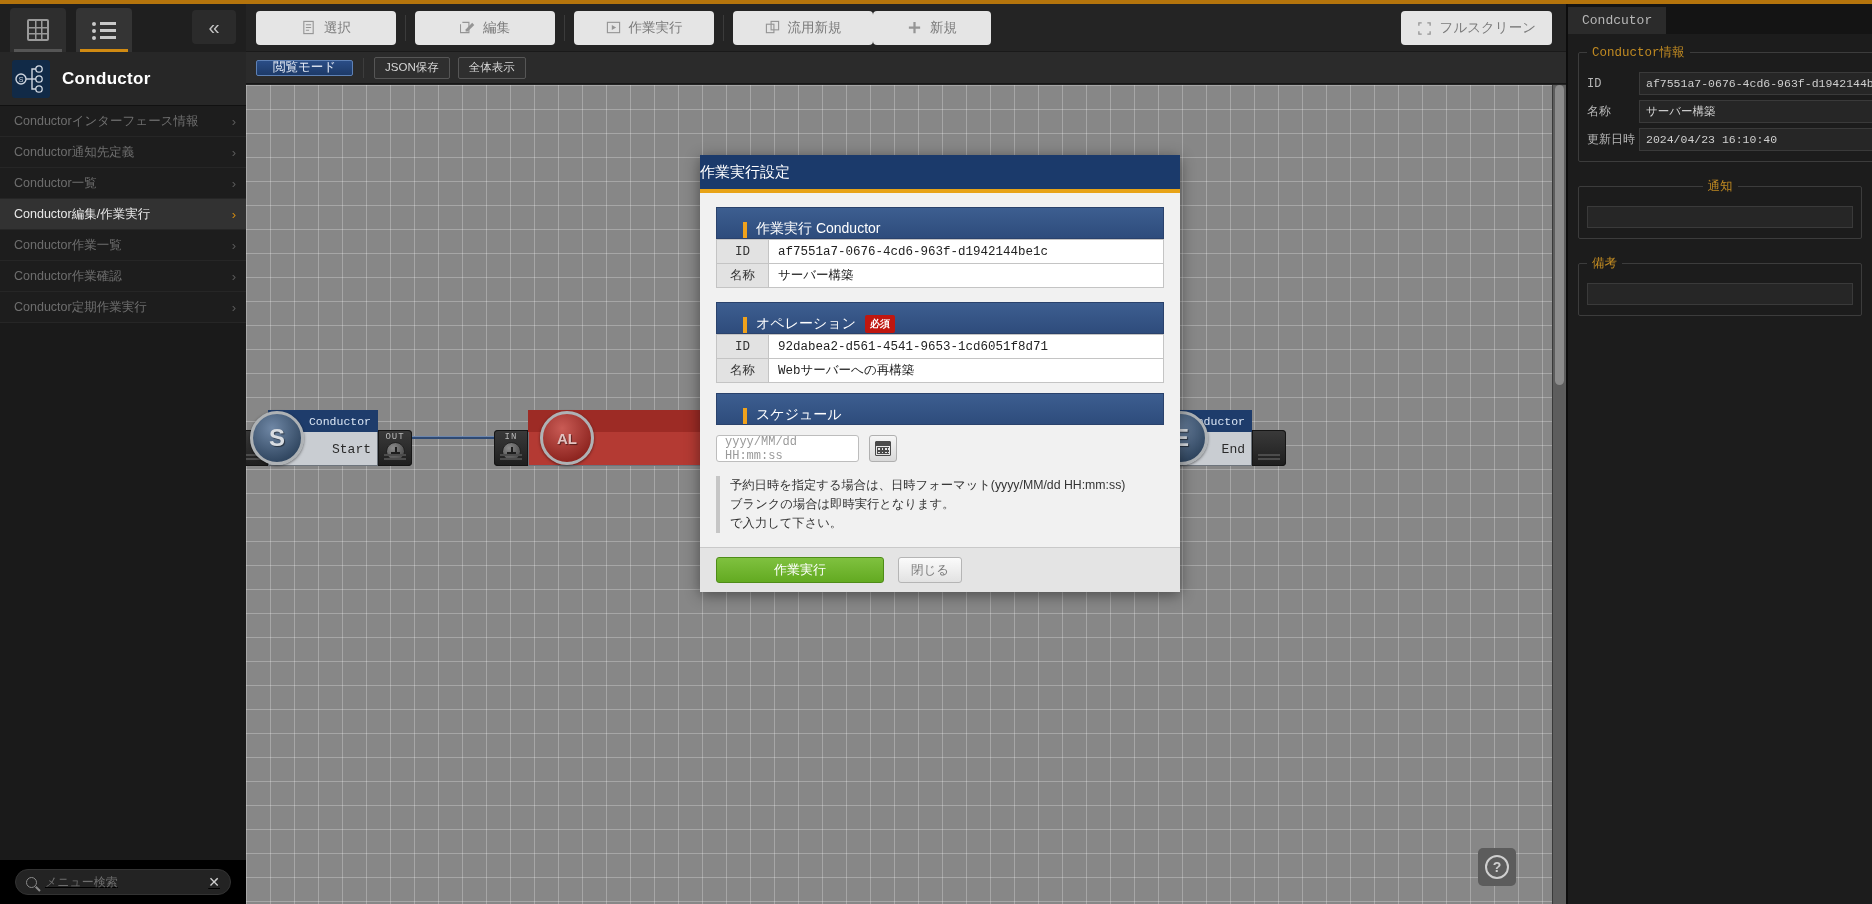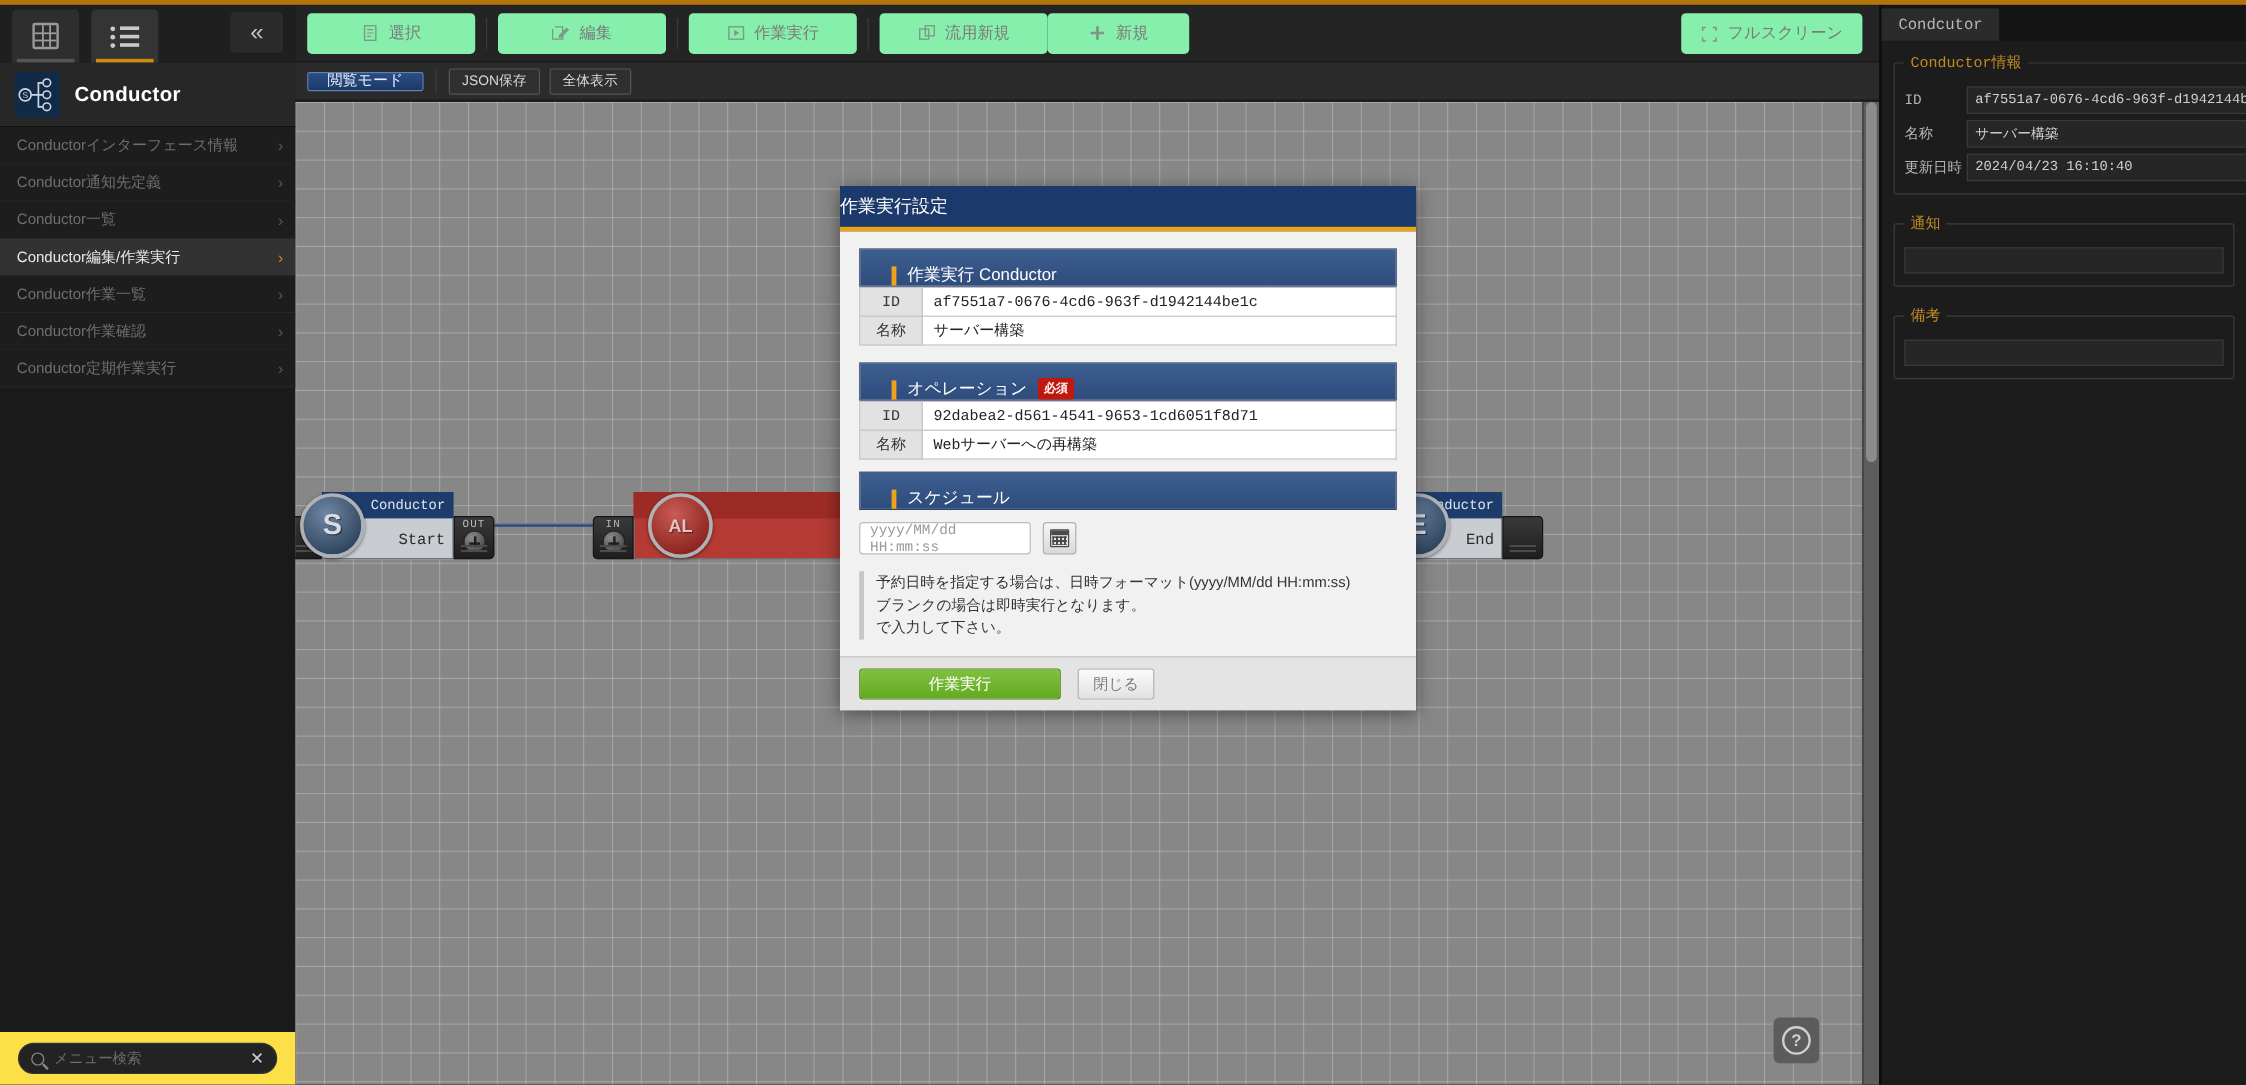--- a/index.html
+++ b/index.html
@@ -58,41 +58,41 @@
   .side-item {
     height:31px; display:flex; align-items:center; padding:0 10px 0 14px;
     color:#6e6e6e; font-size:12.5px; border-bottom:1px solid #262626;
     background:#1d1d1d; cursor:pointer; justify-content:space-between;
   }
   .side-item.active { background:#323232; color:#e9e9e9; }
   .side-item .chev { color:#5a5a5a; font-size:13px; }
   .side-item.active .chev { color:#d08a12; }
 
   .side-search-wrap{
-    position:absolute; left:0; bottom:0; width:246px; height:44px; background:#fde047;
-    display:flex; align-items:center; justify-content:center;
+    position:absolute; left:0; bottom:0; width:246px; height:44px; background:#000000;
+    display:flex; align-items:center; justify-content:center;text-decoration:underline;
   }
   .side-search {
     width:216px; height:26px; border-radius:13px; background:#232323; border:1px solid #333;
     display:flex; align-items:center; padding:0 10px; color:#6e6e6e; font-size:12px; gap:8px;
   }
   .side-search .sicon { width:11px; height:11px; border:1.6px solid #8a8a8a; border-radius:50%; position:relative; flex:none;}
   .side-search .sicon:after{ content:""; position:absolute; right:-5px; bottom:-3px; width:6px; height:1.6px; background:#8a8a8a; transform:rotate(45deg);}
   .side-search .stext { flex:1; }
   .side-search .sclear { color:#cfcfcf; font-size:14px; cursor:pointer;}
 
   
   .main { position:absolute; left:246px; top:4px; width:1320px; height:900px; background:#242424; }
 
   .toolbar {
     height:48px; background:#242424; display:flex; align-items:center; padding:0 10px; gap:0;
     border-bottom:1px solid #1a1a1a; position:relative;
   }
   .tb-btn {
-    height:34px; min-width:140px; padding:0 16px; background:#86efac; border-radius:4px;
+    height:34px; min-width:140px; padding:0 16px; background:#e5e5e5; border-radius:4px;
     color:#7b7b7b; font-size:13.5px; display:flex; align-items:center; justify-content:center; gap:8px;
     cursor:default;
   }
   .tb-sep { width:1px; height:26px; background:#3b3b3b; margin:0 9px; }
   .tb-right { position:absolute; right:14px; top:7px; }
   .tb-btn.fs { min-width:128px; }
   .tbi { width:15px; height:15px; opacity:.75; display:inline-block; }
 
   .subbar {
     height:32px; background:#2b2b2b; display:flex; align-items:center; padding:0 10px; gap:0;
@@ -514,21 +514,21 @@
       <div class="rrow">
         <div class="rlabel">名称</div>
         <div class="rfield">サーバー構築</div>
       </div>
       <div class="rrow">
         <div class="rlabel">更新日時</div>
         <div class="rfield">2024/04/23 16:10:40</div>
       </div>
     </fieldset>
 
-    <fieldset class="rf" style="margin-top:16px;">
+    <fieldset class="rf" style="margin-top:16px;text-align:center;">
       <legend>通知</legend>
       <div class="rrow">
         <div class="rfield blank"></div>
       </div>
     </fieldset>
 
     <fieldset class="rf" style="margin-top:16px;">
       <legend>備考</legend>
       <div class="rrow">
         <div class="rfield blank"></div>

